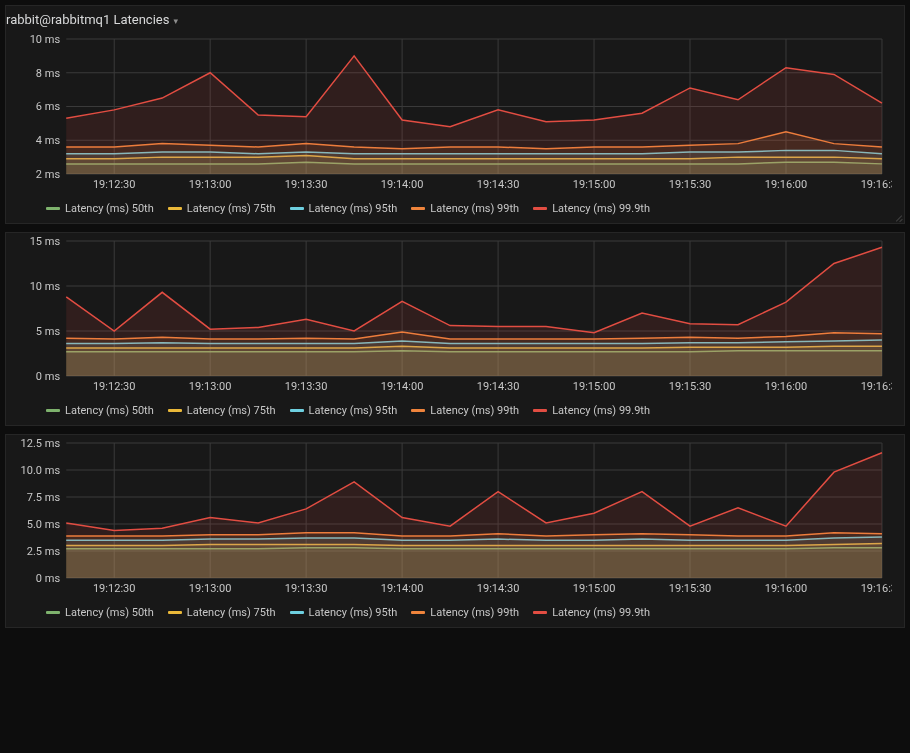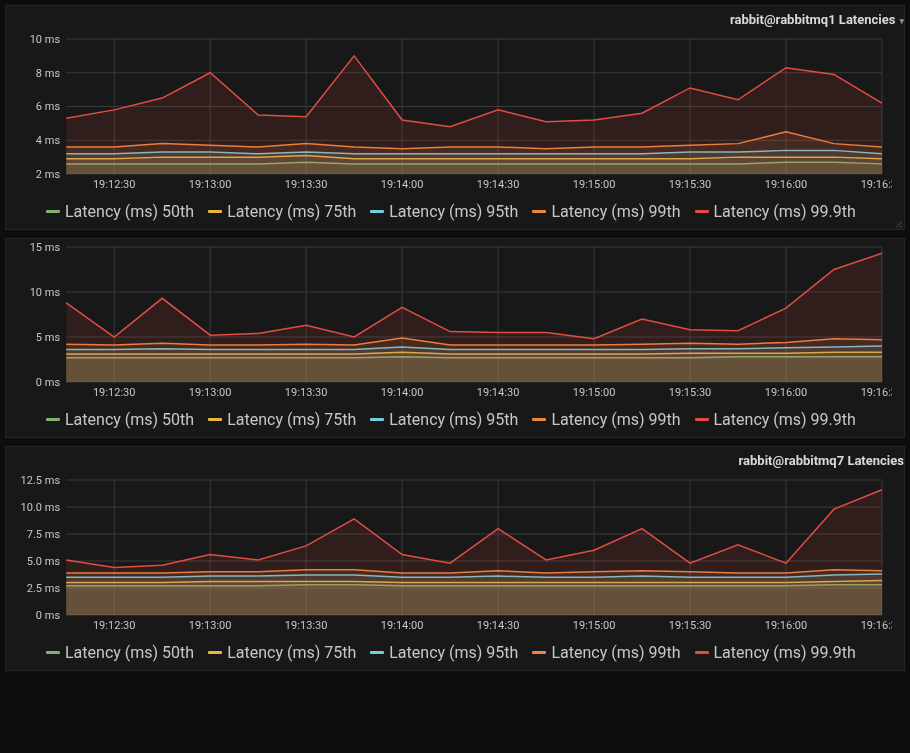--- a/index.html
+++ b/index.html
@@ -10,24 +10,24 @@
     padding: 5px;
     width: 910px;
   }
   .panel {
     background: #181818;
     border: 1px solid #262626;
     margin-bottom: 8px;
     position: relative;
   }
   .panel-title {
-    text-align: right;
+    text-align: left;
     padding: 6px 0 4px 0;
     font-size: 13px;
-    font-weight: 700;
+    font-weight: 400;
     color: #d8d9da;
   }
   .panel-title .chev {
     display:inline-block;
     margin-left:4px;
     font-size:9px;
     color:#8e8e8e;
     vertical-align: middle;
   }
   .chart-area {
@@ -46,21 +46,21 @@
     font-size: 11px;
     font-family: inherit;
   }
   .series-fill { opacity: 0.12; }
   .series-line { fill: none; stroke-width: 1.5; }
   .legend {
     display: flex;
     flex-wrap: wrap;
     gap: 14px;
     padding: 6px 12px 8px 40px;
-    font-size: 16px;
+    font-size: 11px;
     color: #c7c7c7;
   }
   .legend-item {
     display: flex;
     align-items: center;
     gap: 5px;
     cursor: pointer;
   }
   .legend-swatch {
     width: 14px;
@@ -214,21 +214,20 @@
           <span class="legend-swatch" style="background: rgb(239, 132, 60);"></span>
           <span>Latency (ms) 99th</span>
         </div>
         <div class="legend-item">
           <span class="legend-swatch" style="background: rgb(226, 77, 66);"></span>
           <span>Latency (ms) 99.9th</span>
         </div>
       </div>
     </div>
     <div class="panel">
-      <div class="panel-title"><span>rabbit@rabbitmq7 Latencies</span></div>
       <div class="chart-area">
         <svg class="chart-svg" viewBox="0 0 870 165" preserveAspectRatio="none">
           <line x1="48" x2="860" y1="143" y2="143" class="grid-line"></line>
           <text x="42" y="147" text-anchor="end" class="axis-text">0 ms</text>
           <line x1="48" x2="860" y1="116" y2="116" class="grid-line"></line>
           <text x="42" y="120" text-anchor="end" class="axis-text">2.5 ms</text>
           <line x1="48" x2="860" y1="89" y2="89" class="grid-line"></line>
           <text x="42" y="93" text-anchor="end" class="axis-text">5.0 ms</text>
           <line x1="48" x2="860" y1="62" y2="62" class="grid-line"></line>
           <text x="42" y="66" text-anchor="end" class="axis-text">7.5 ms</text>

